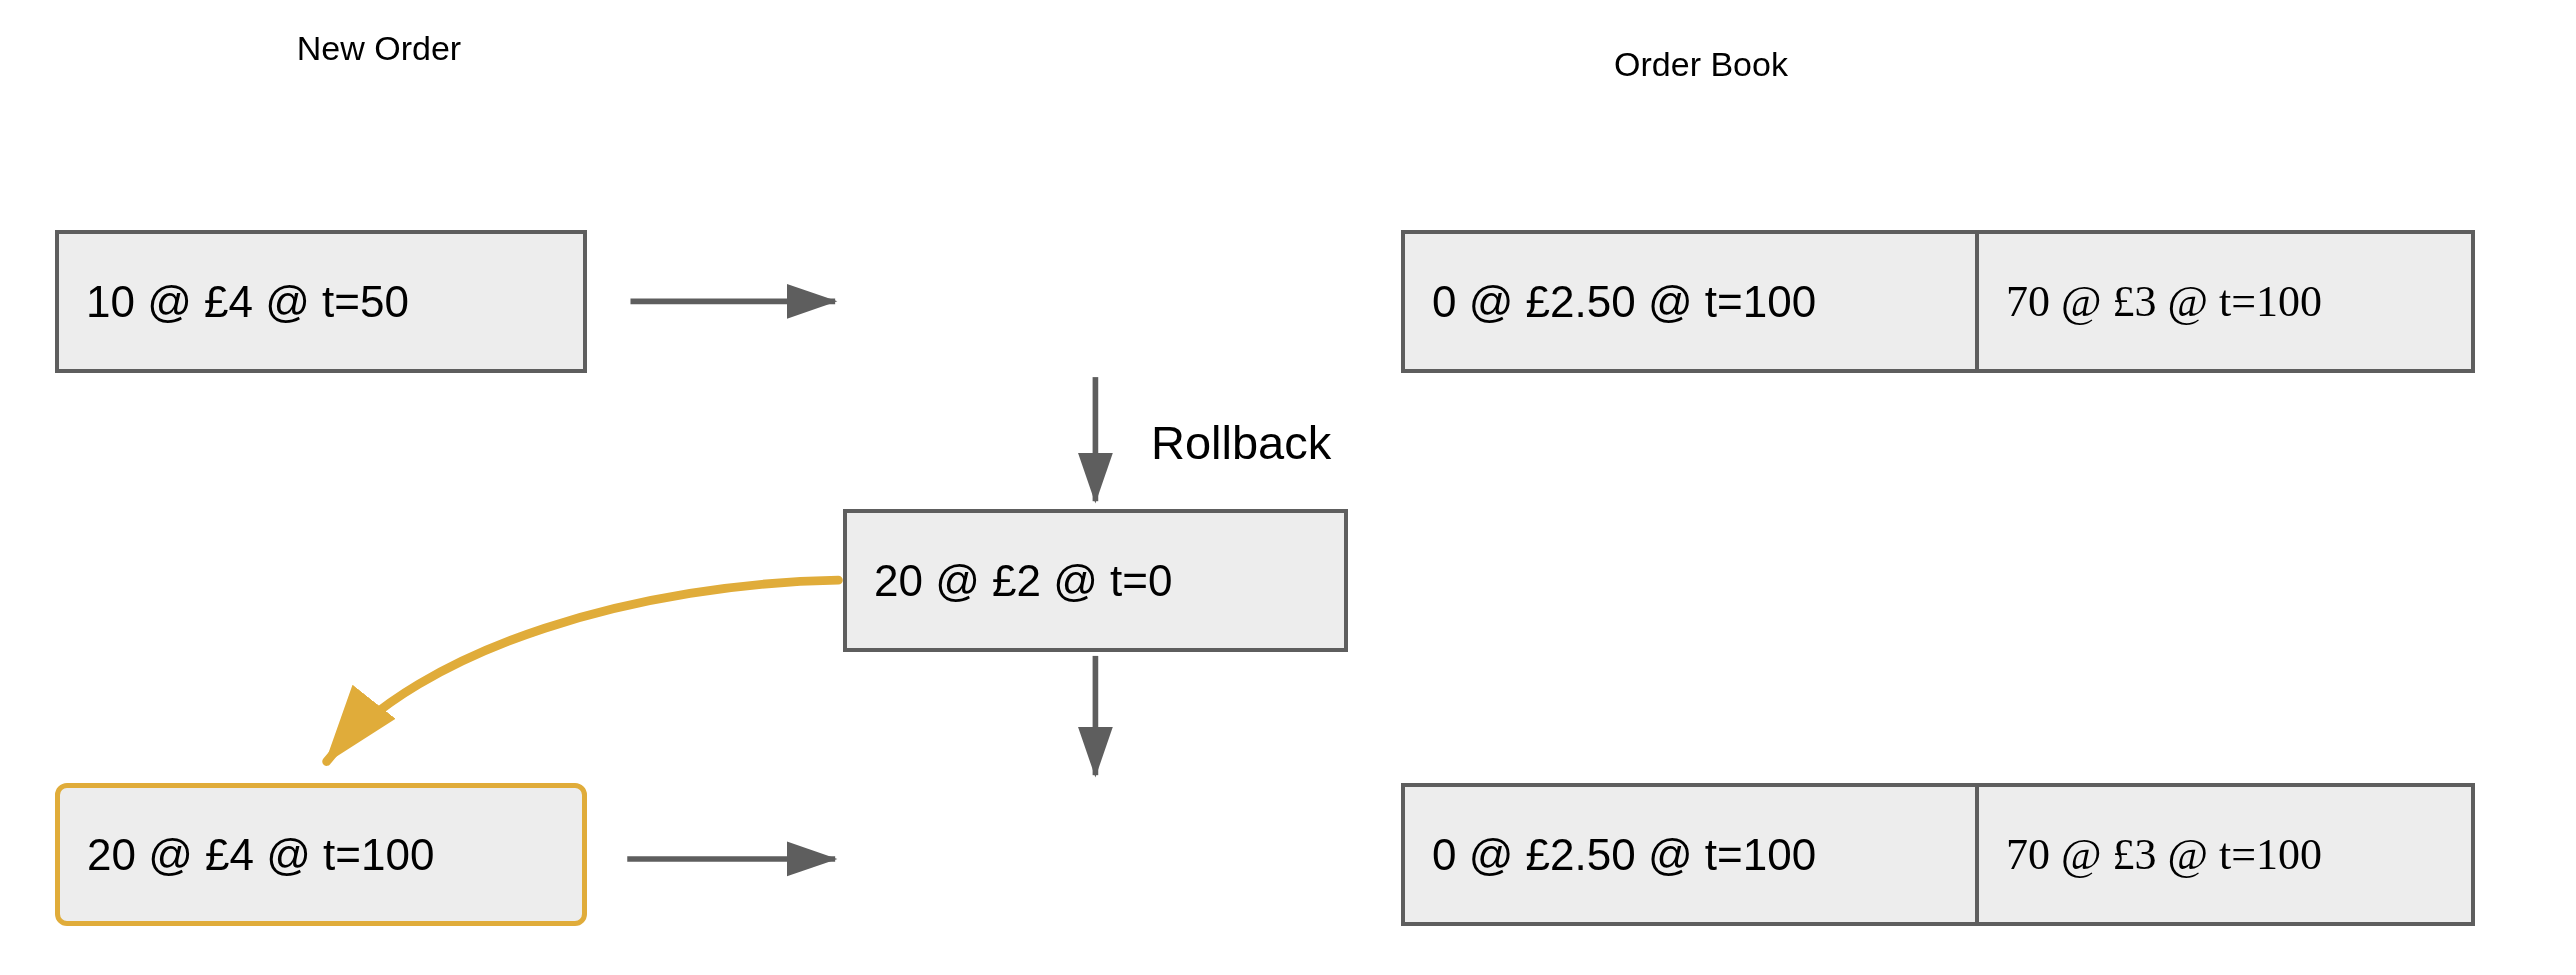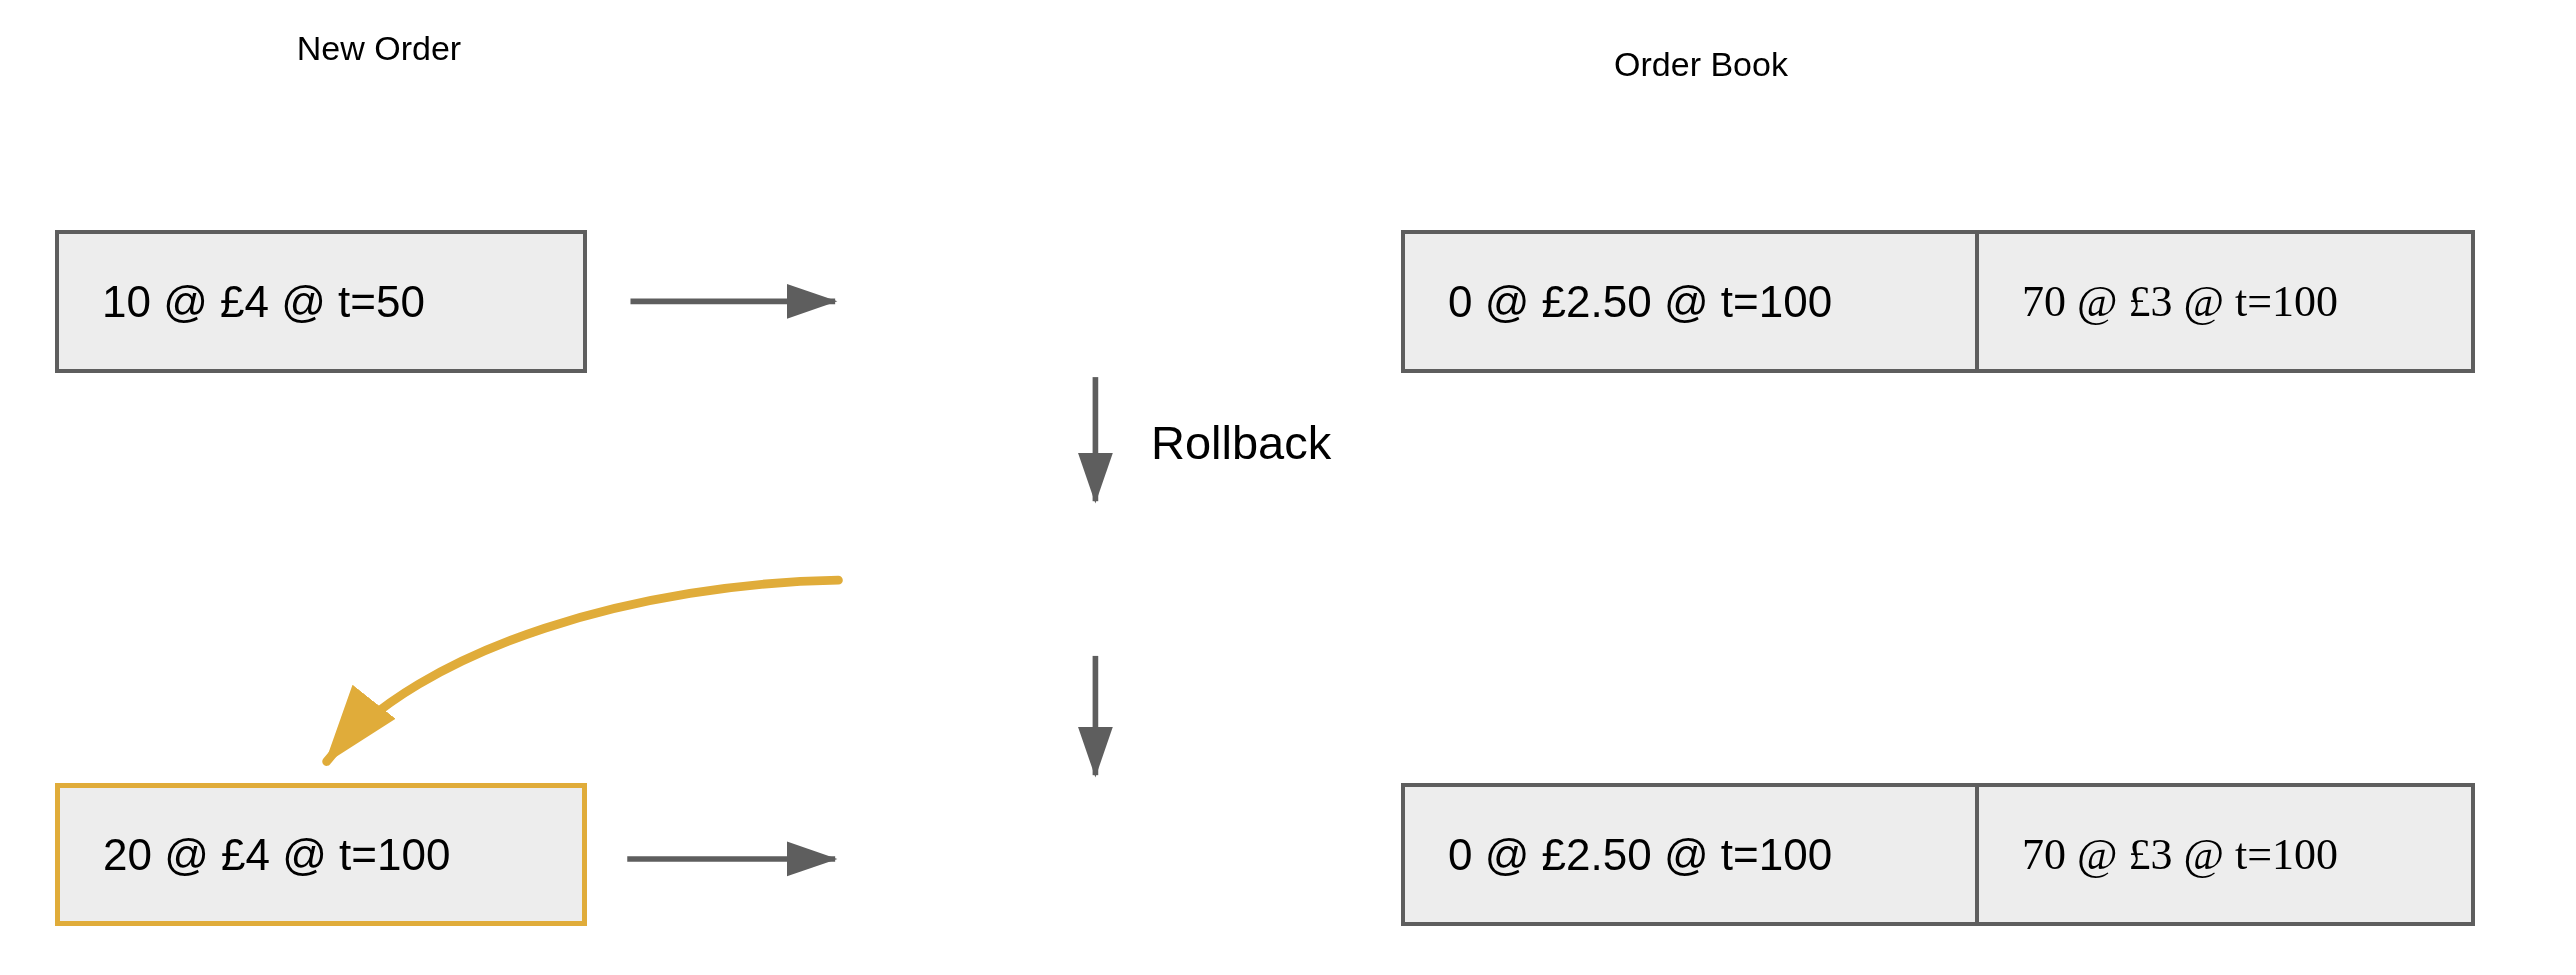--- a/index.html
+++ b/index.html
@@ -31,29 +31,30 @@
   #title-order-book { left: 1322px; top: 31px; width: 758px; margin-top: 16px; }
 
   .node {
     position: absolute;
     box-sizing: border-box;
     background: #ededed;
     border: 4px solid #5e5e5e;
     display: flex;
     align-items: center;
     justify-content: flex-start;
-    padding-left: 43px;
+    padding-left: 27px;
     color: #000000;
     font-size: 44px;
     line-height: 1;
     white-space: nowrap;
   }
   .node.highlight {
     border-color: #e0ac3a;
     border-width: 5.6px;
+    border-radius: 12px;
   }
 
   
   .row1 { top: 230px; height: 143px; }
   .row2 { top: 509px; height: 143px; }
   .row3 { top: 783px; height: 143px; }
 
   
   .colA { left: 55px;   width: 532px; }
   .colB { left: 843px; width: 505px; }
@@ -120,20 +121,21 @@
 
   <div class="edge-label" id="label-rollback">Rollback</div>
 
   <div class="node row1 colA">10 @ £4 @ t=50</div>
 
 
   <div class="node row1 colC">0 @ £2.50 @ t=100</div>
 
   <div class="node row1 colD">70 @ £3 @ t=100</div>
 
+  <div class="node row2 colB">20 @ £2 @ t=0</div>
 
   <div class="node row3 colA highlight">20 @ £4 @ t=100</div>
 
 
   <div class="node row3 colC">0 @ £2.50 @ t=100</div>
 
   <div class="node row3 colD">70 @ £3 @ t=100</div>
 
 </div>
 

